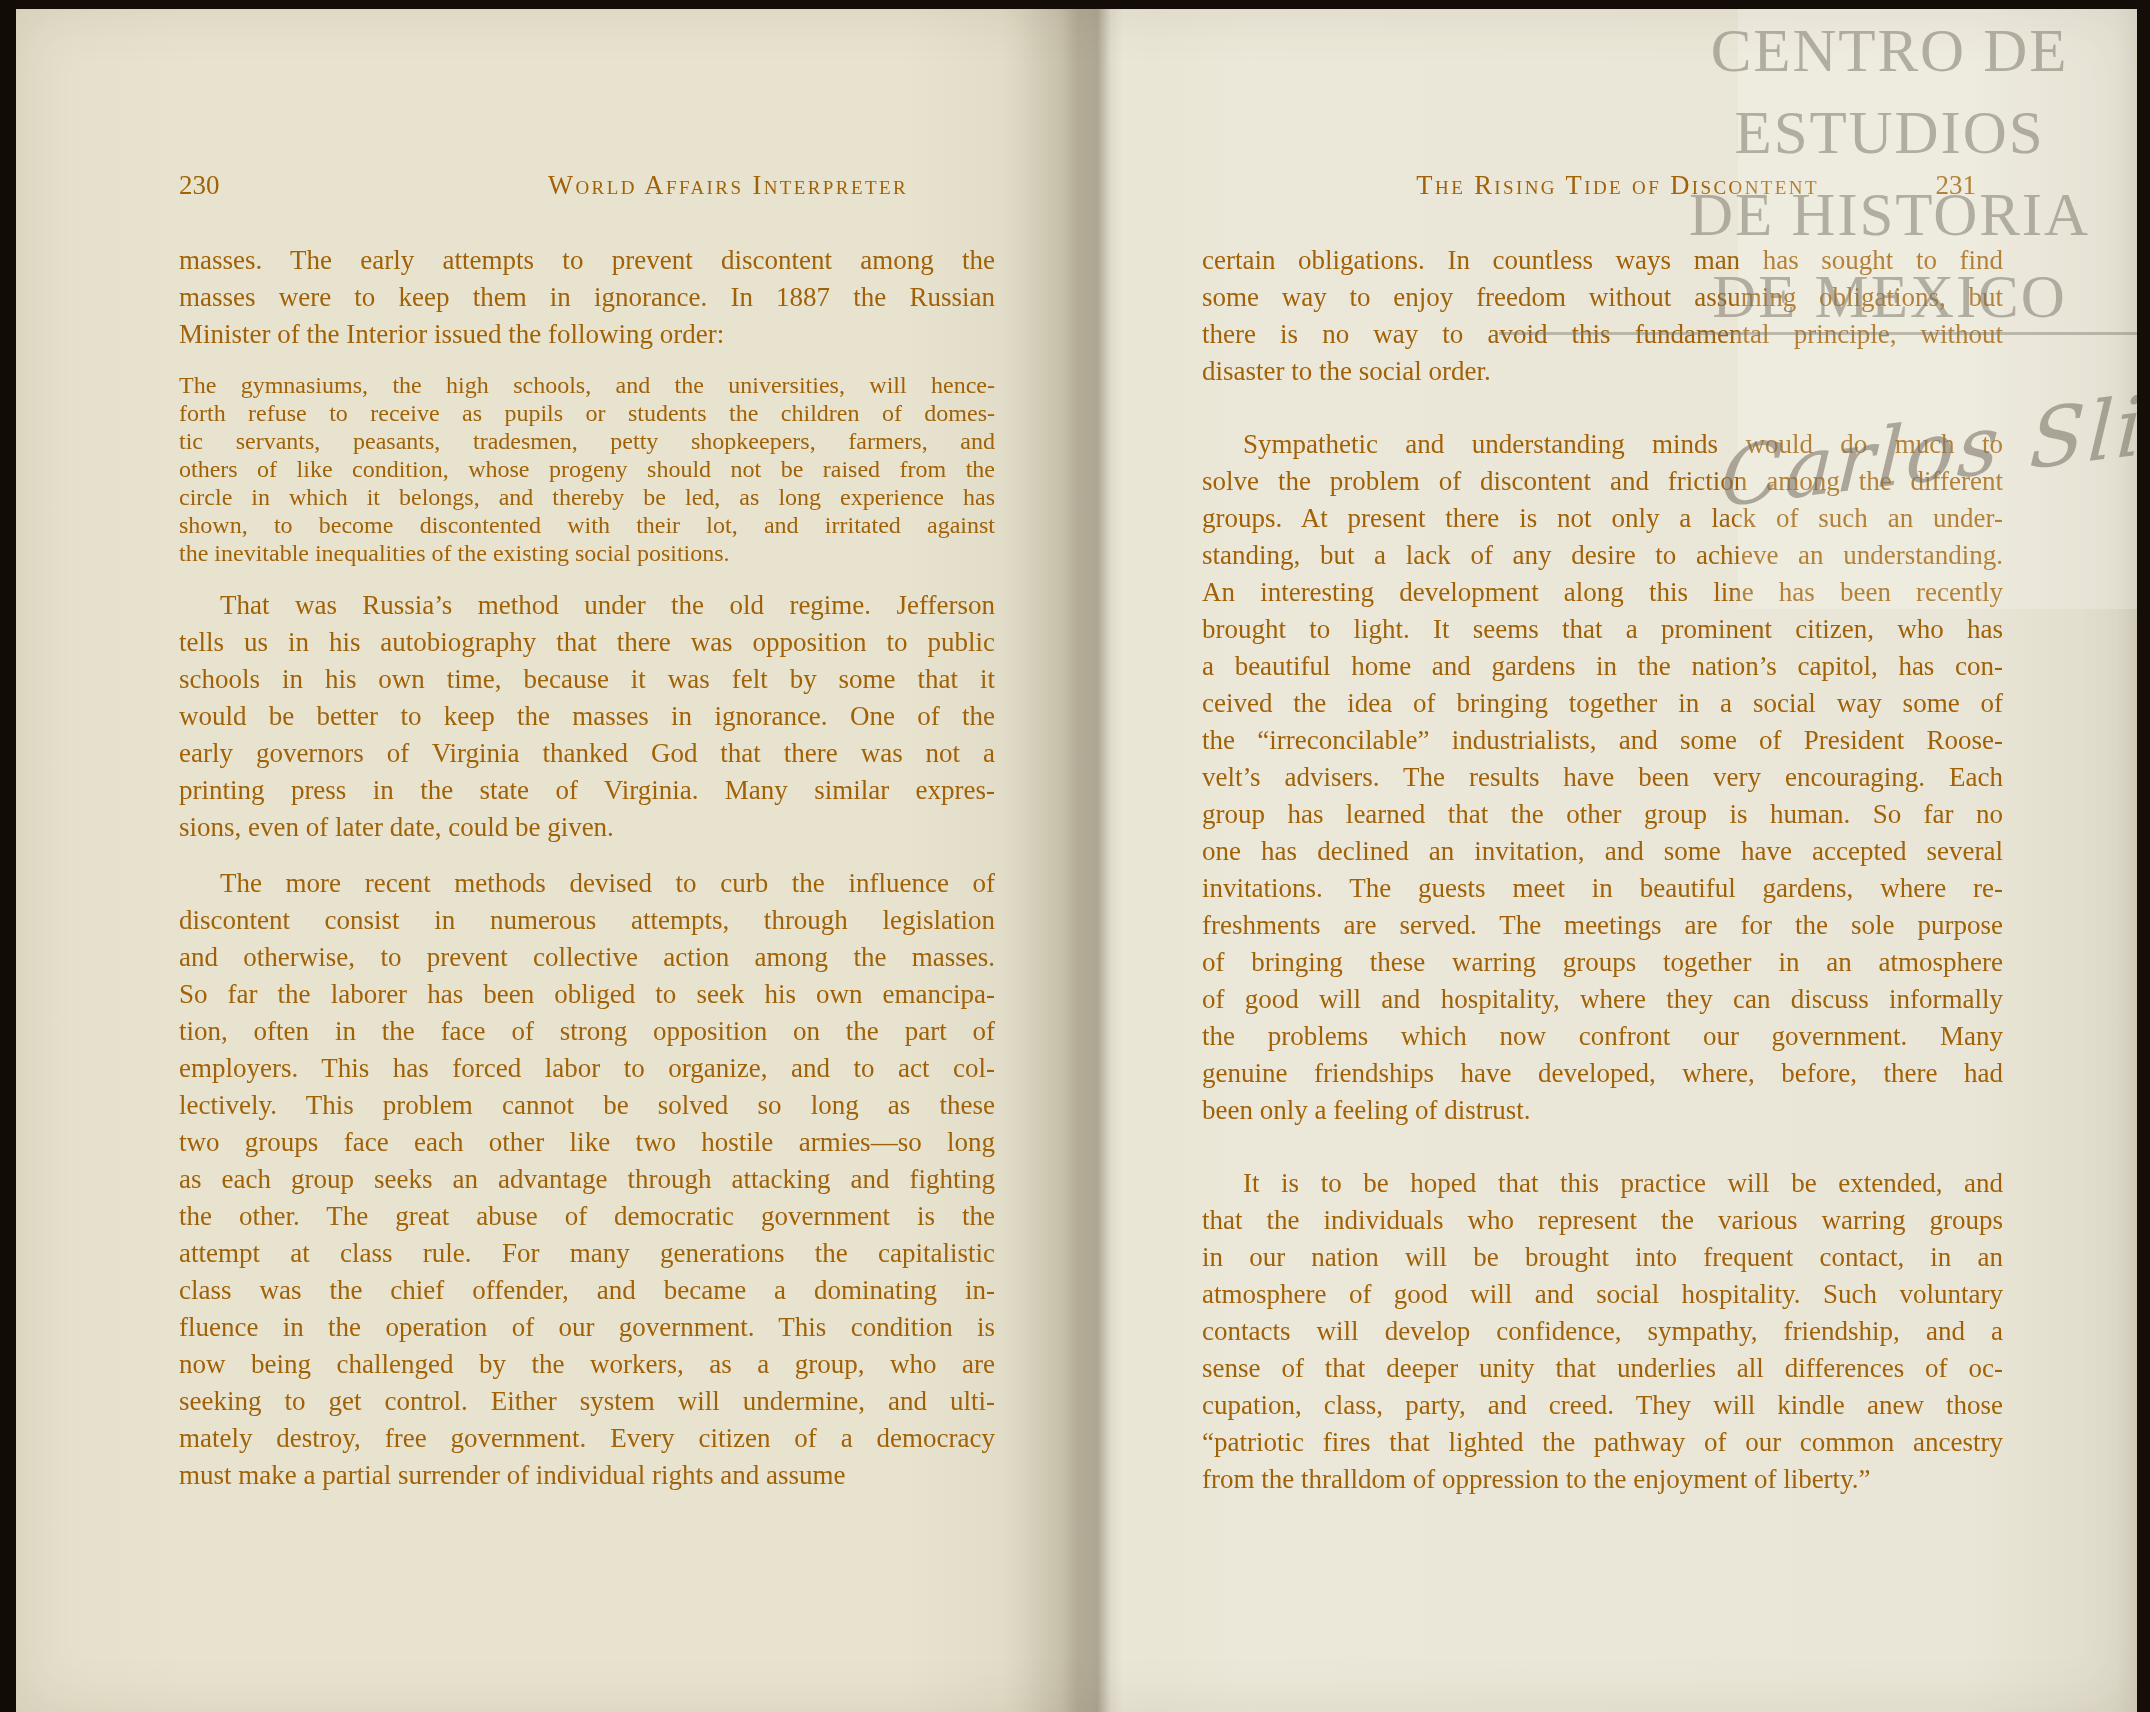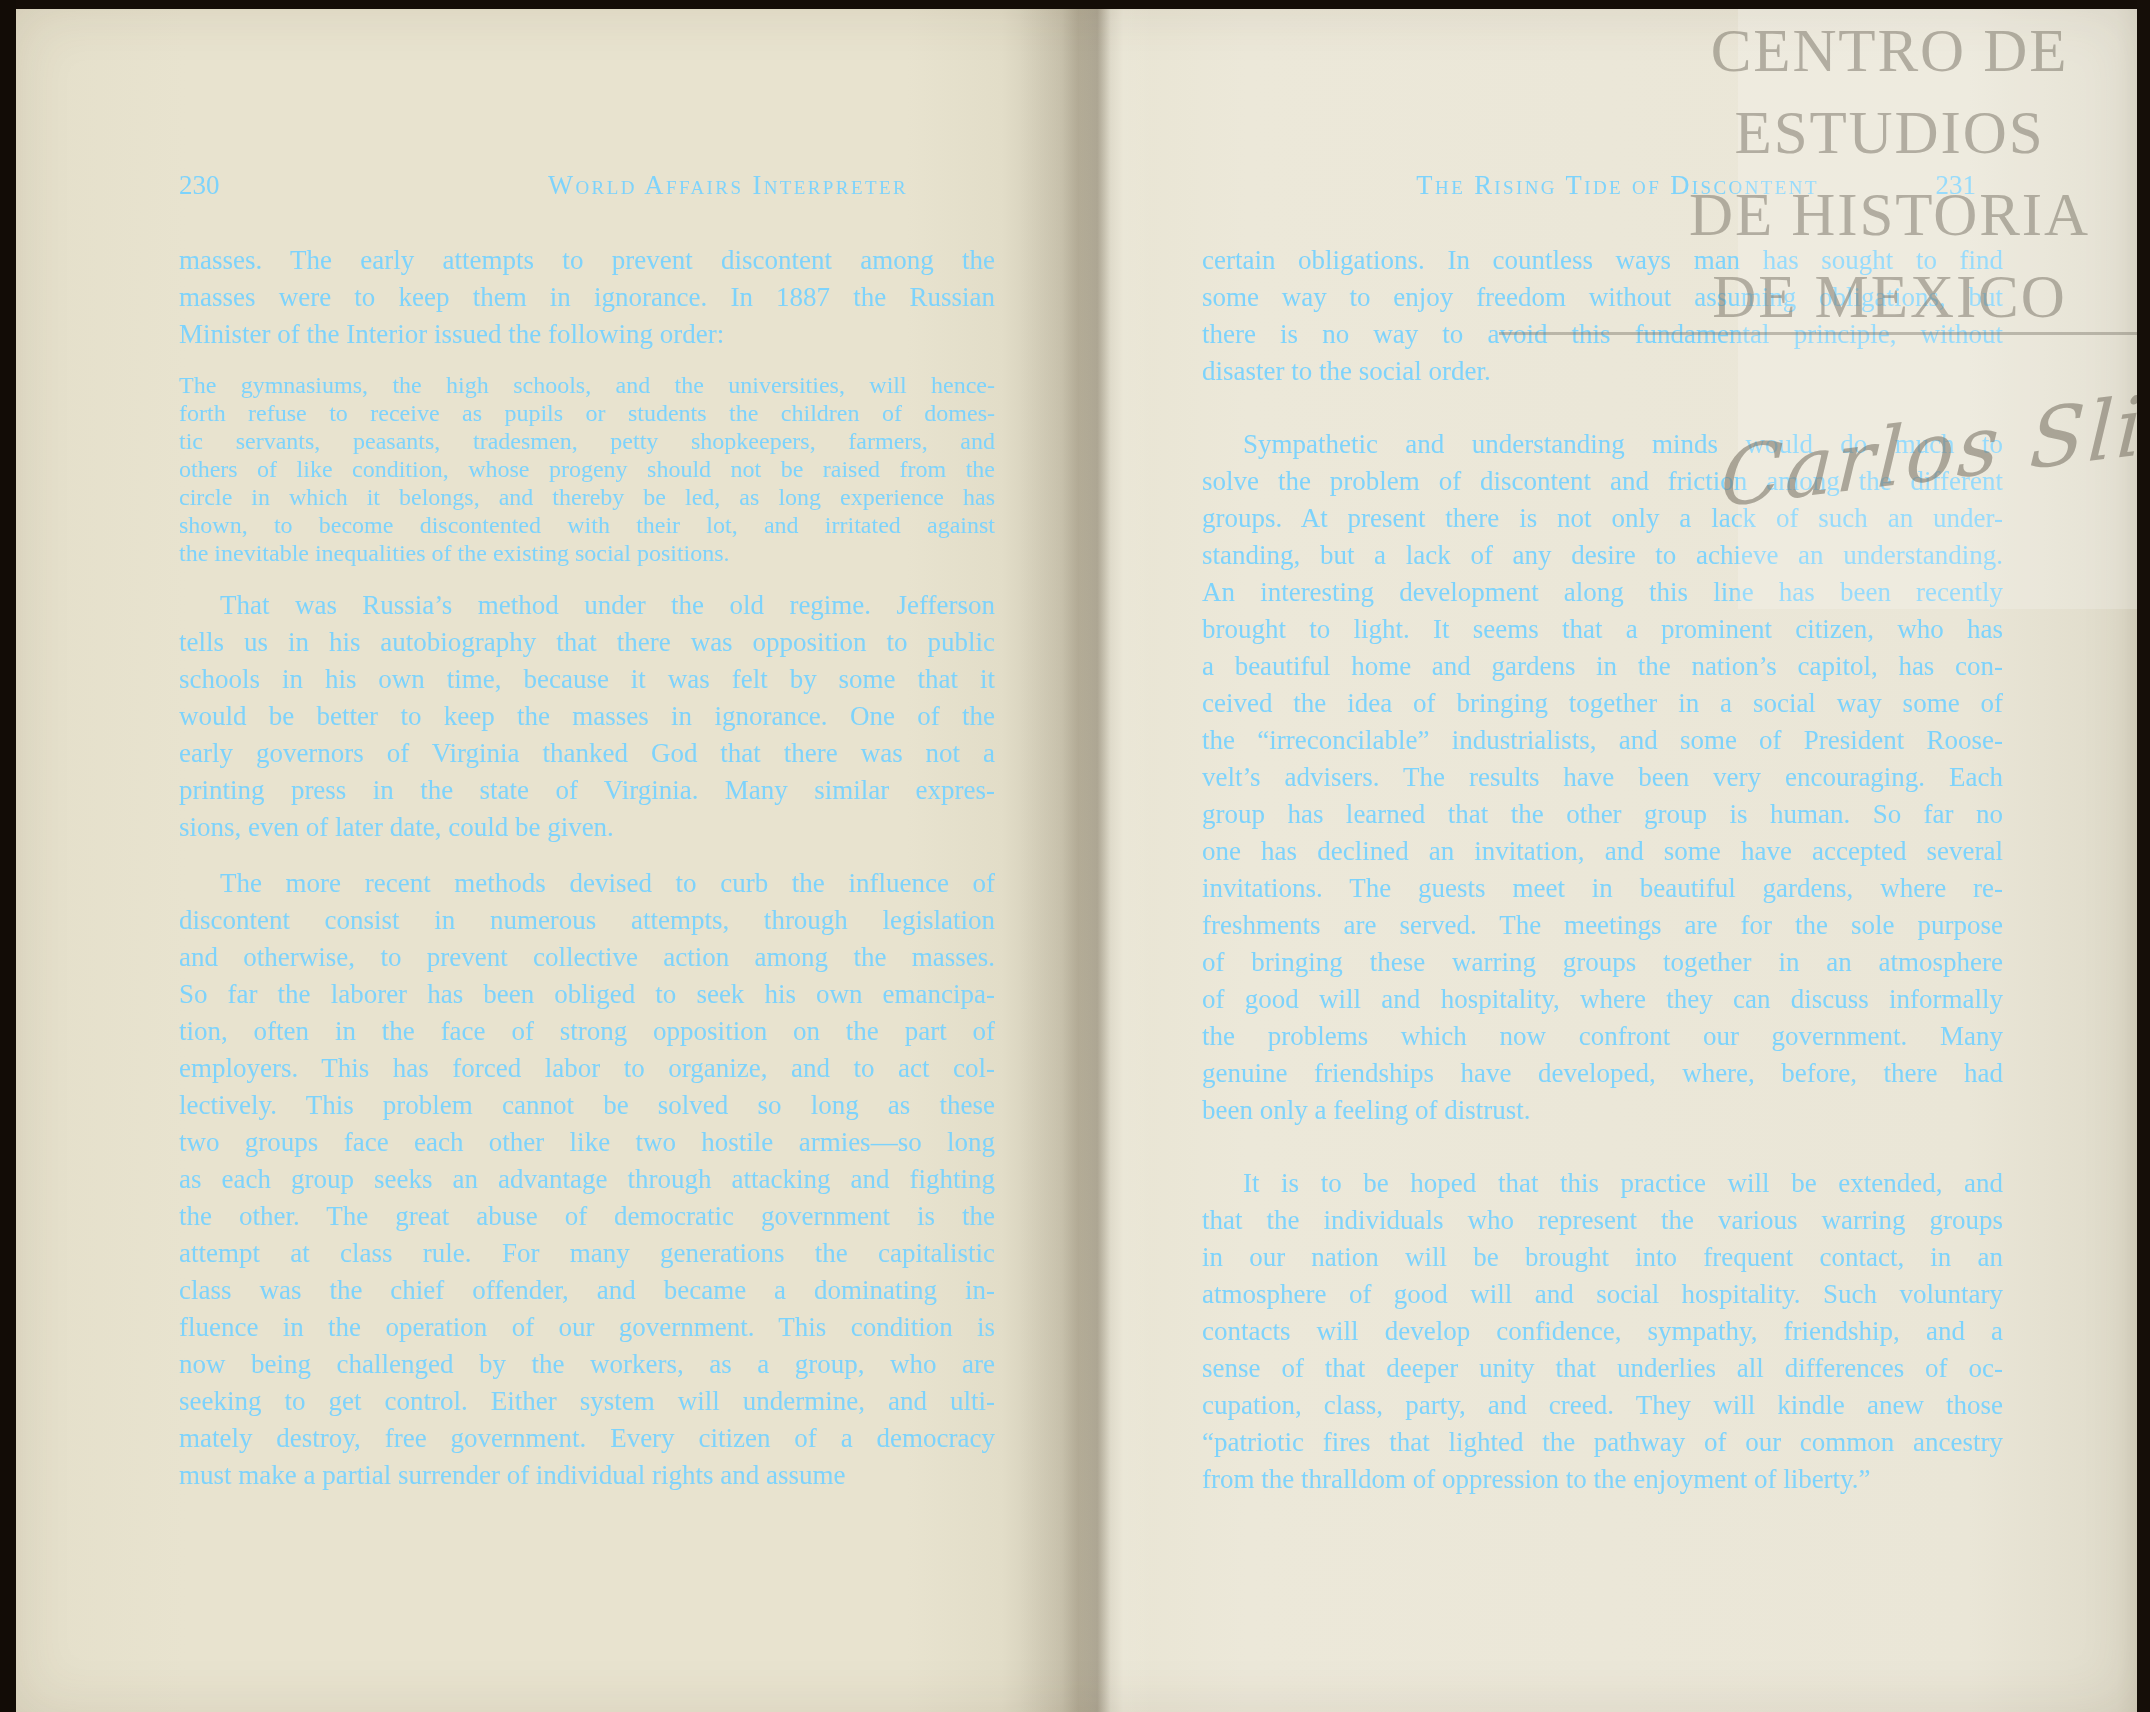--- a/index.html
+++ b/index.html
@@ -17,21 +17,21 @@
       #ece8d9 58%, #eae6d7 92%, #e0dccb 99%, #d6d2c0 100%);
     box-shadow:inset 0 0 58px rgba(80,60,30,.12);
   }
   .gutter {
     position:absolute; left:1004px; top:0; width:135px; height:100%;
     background:linear-gradient(90deg, rgba(0,0,0,0) 0%, rgba(90,75,50,.08) 45%,
       rgba(60,48,30,.22) 58%, rgba(255,255,255,.10) 68%, rgba(0,0,0,0) 100%);
     pointer-events:none;
   }
   
-  .col { position:absolute; top:170px; color:#7dd3fc; }
+  .col { position:absolute; top:170px; color:#a16207; }
   .col-left  { left:179px;  width:816px; }
   .col-right { left:1202px; width:801px; }
   .page-header { display:flex; align-items:baseline; height:39px; }
   .pgnum { font-size:27px; min-width:87px; }
   .pgnum-right { text-align:right; min-width:87px; padding-right:27px; }
   .runtitle {
     flex:1; text-align:right; font-variant-caps:small-caps;
     font-size:26.6px; letter-spacing:2.4px; white-space:nowrap;
   }
   .col-right .runtitle { transform:translateX(-70px); }

